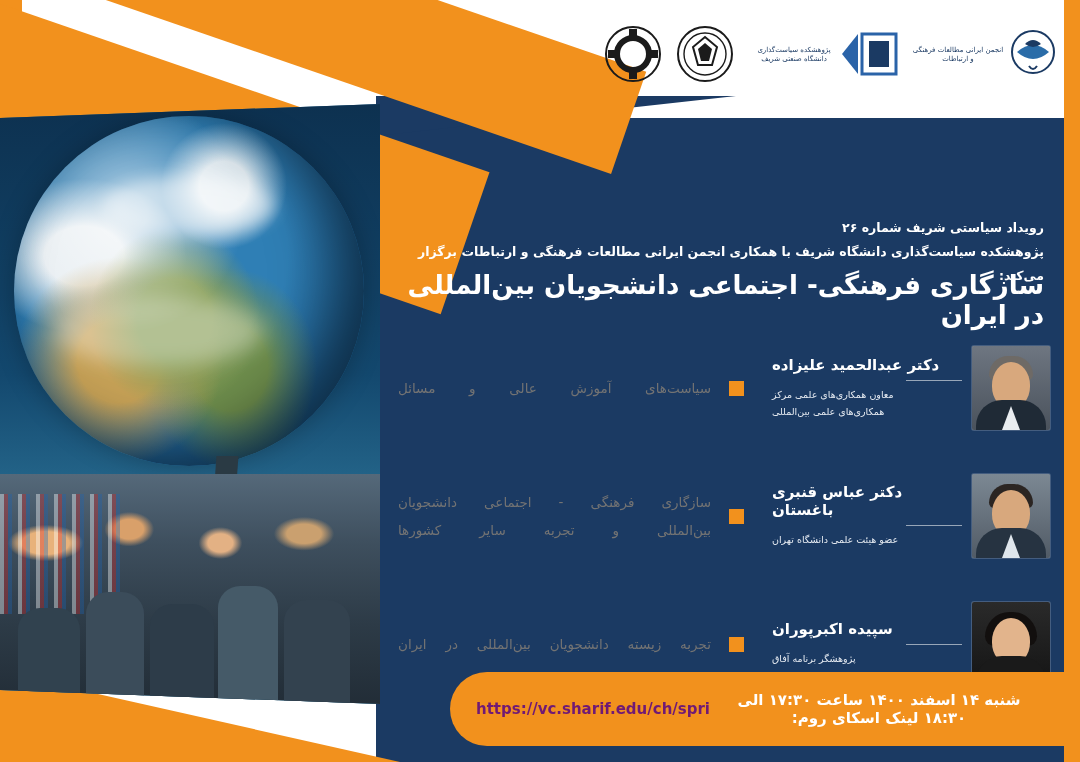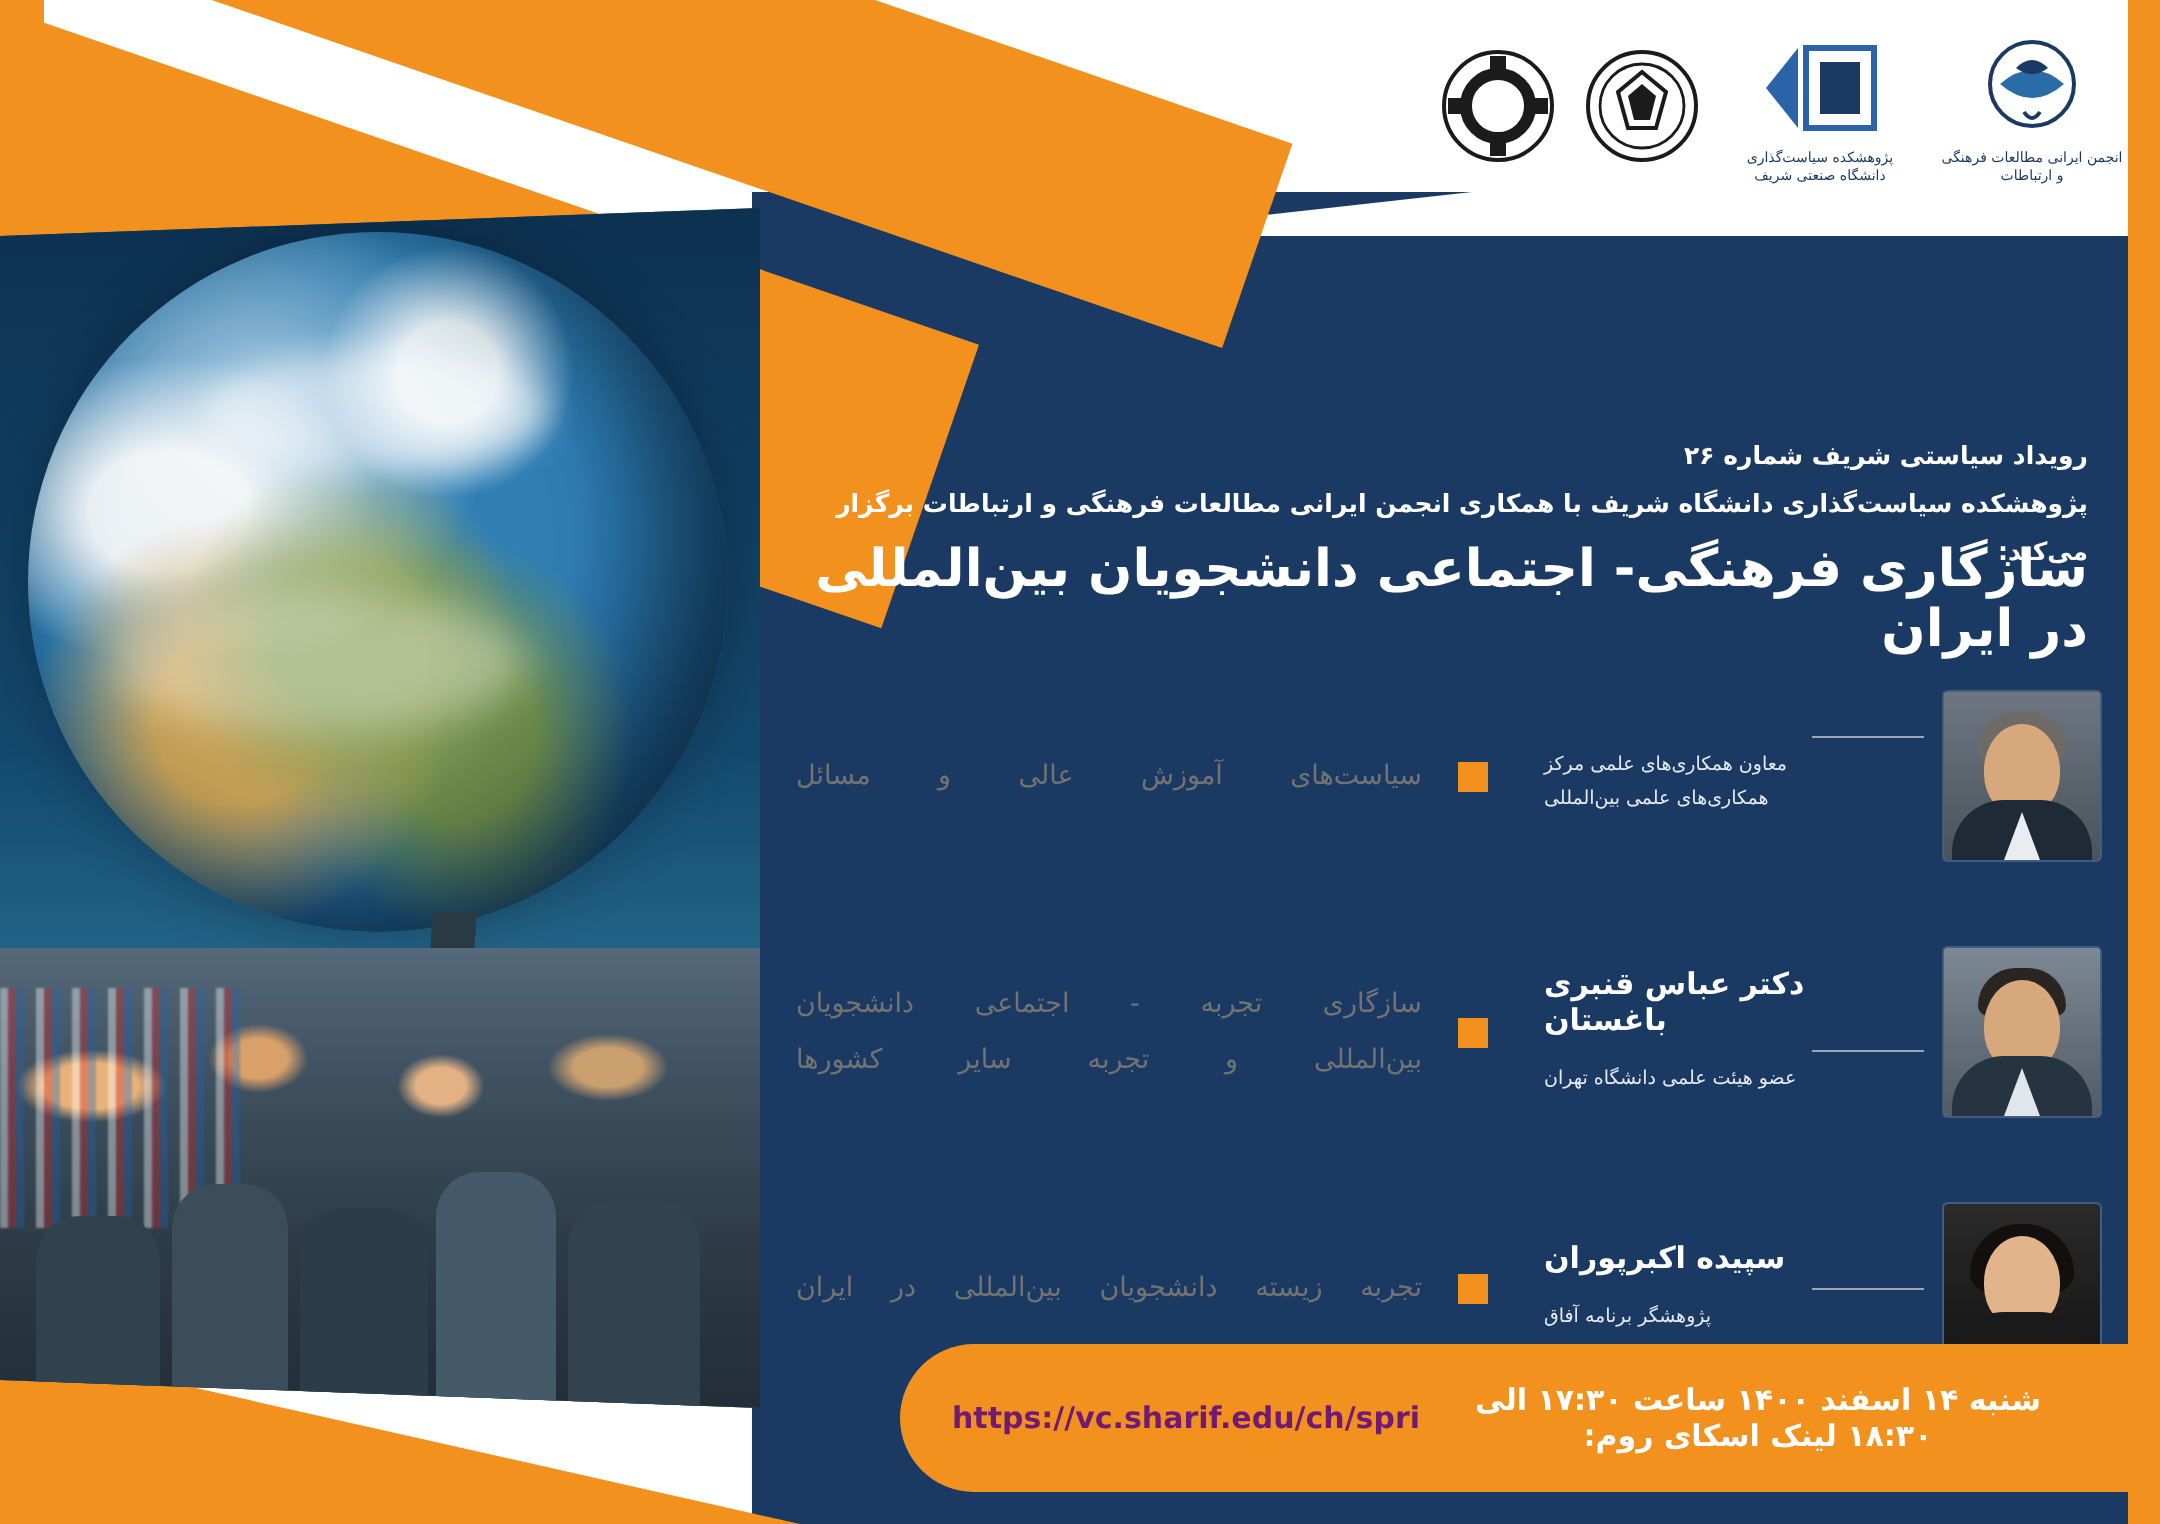--- a/index.html
+++ b/index.html
@@ -157,21 +157,21 @@
     top: 8px;
     right: 18px;
     display: flex;
     flex-direction: row;
     align-items: center;
     gap: 14px;
     height: 92px;
   }
   .logo {
     display: flex;
-    flex-direction: column;
+    flex-direction: row;
     align-items: center;
     justify-content: center;
     color: #1b3a63;
   }
   .logo-caption {
     font-size: 7px;
     line-height: 1.35;
     text-align: center;
     color: #1b3a63;
     margin-top: 2px;
@@ -437,20 +437,21 @@
 
       <div class="speaker-row">
         <div class="headshot">
           <div class="hs-bg" style="background:linear-gradient(180deg,#6e7681 0%,#4a525c 100%);"></div>
           <div class="hs-hair" style="background:#6e6a66;"></div>
           <div class="hs-face"></div>
           <div class="hs-body" style="background:#1f2a36;"></div>
           <div class="hs-shirt"></div>
         </div>
         <div class="speaker-meta">
+          <div class="speaker-name">دکتر عبدالحمید علیزاده</div>
           <div class="speaker-rule"></div>
           <div class="speaker-affil">معاون همکاری‌های علمی مرکز</div>
           <div class="speaker-affil">همکاری‌های علمی بین‌المللی</div>
         </div>
         <div class="bullet-square"></div>
         <div class="talk-title">
           <div>سیاست‌های آموزش عالی و مسائل</div>
         </div>
       </div>
 
@@ -463,21 +464,21 @@
           <div class="hs-shirt" style="background:#dfe6ec;"></div>
         </div>
         <div class="speaker-meta">
           <div class="speaker-name">دکتر عباس قنبری باغستان</div>
           <div class="speaker-rule"></div>
           <div class="speaker-affil">عضو هیئت علمی دانشگاه تهران</div>
           <div class="speaker-affil"></div>
         </div>
         <div class="bullet-square"></div>
         <div class="talk-title">
-          <div>سازگاری تجربه - اجتماعی دانشجویان</div>
+          <div>سازگاری فرهنگی - اجتماعی دانشجویان</div>
           <div>بین‌المللی و تجربه سایر کشورها</div>
         </div>
       </div>
 
       <div class="speaker-row">
         <div class="headshot">
           <div class="hs-bg" style="background:linear-gradient(180deg,#2a2a2a 0%,#141414 100%);"></div>
           <div class="hs-hair" style="background:#120f0e;width:52px;margin-left:-26px;height:34px;border-radius:26px 26px 10px 10px;"></div>
           <div class="hs-face" style="background:#e2b48c;"></div>
           <div class="hs-body" style="background:#1a1a1a;"></div>

